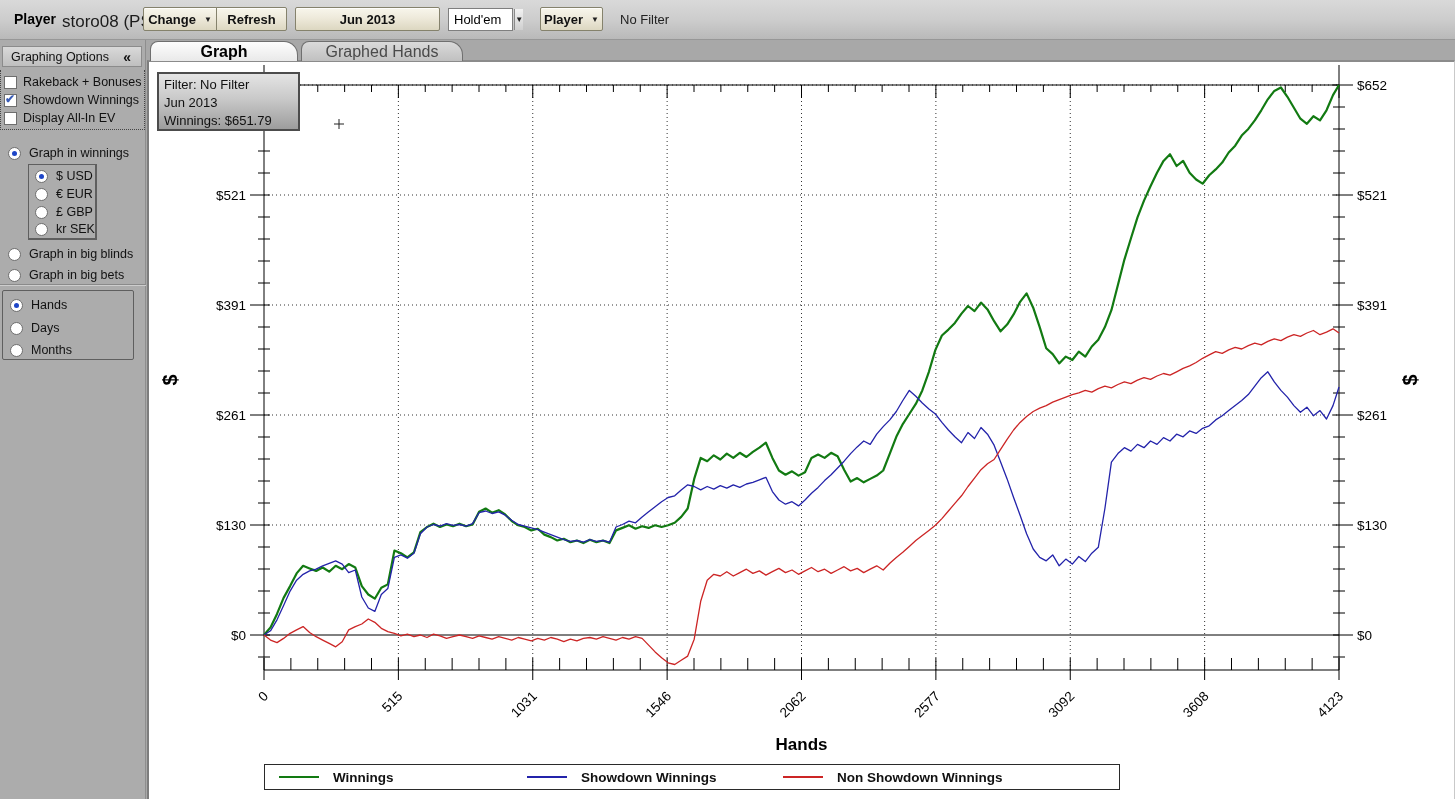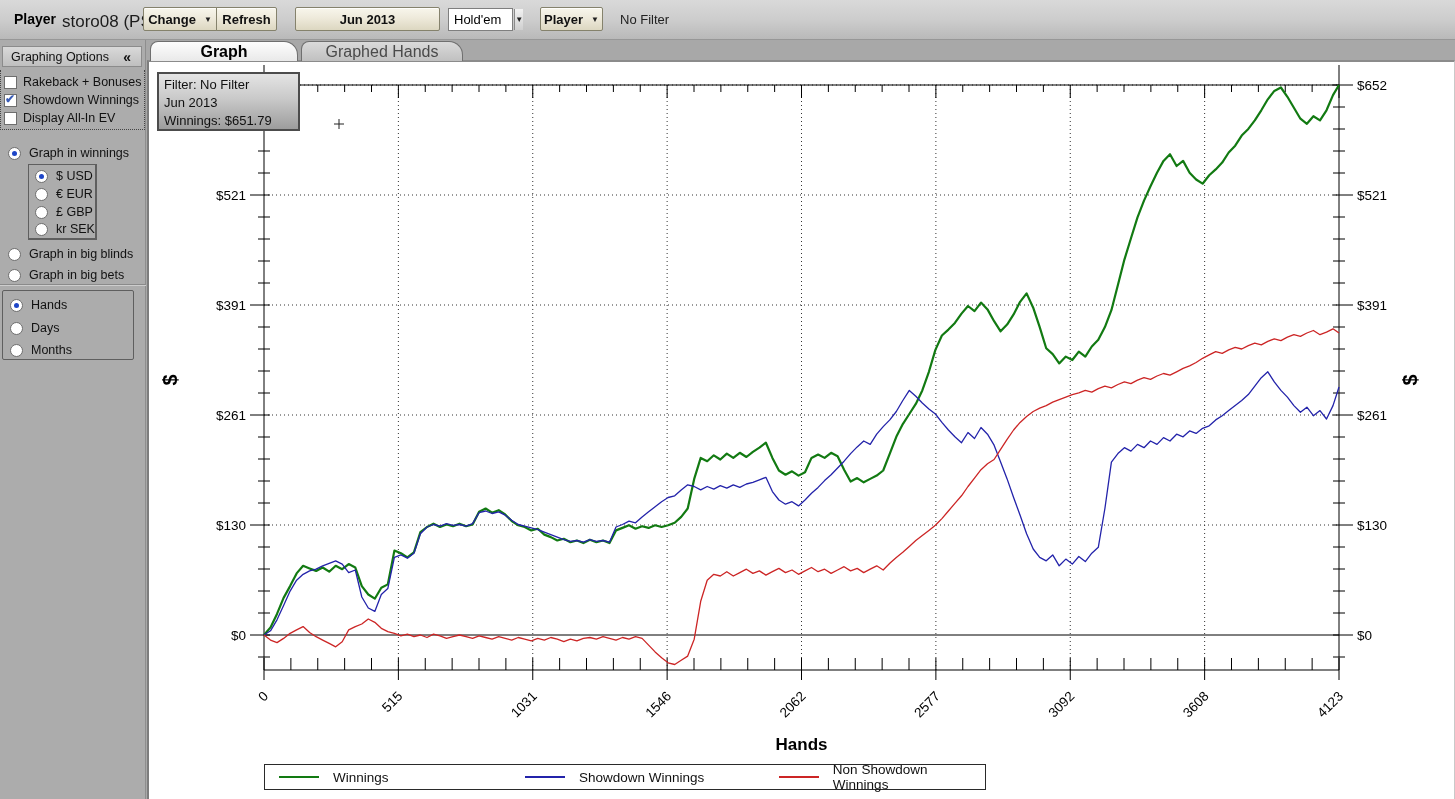--- a/index.html
+++ b/index.html
@@ -13,21 +13,21 @@
   .tb-player-label { position:absolute; left:14px; top:11px; font-size:14px; font-weight:bold; color:#000; }
   .tb-player-name  { position:absolute; left:62px; top:12px; font-size:17px; color:#1c1c1c; }
   .btn { position:absolute; top:7px; height:24px;
     background:linear-gradient(180deg,#f8f6ec 0%,#eeeadb 45%,#dcd7c1 100%);
     border:1px solid #85826c; border-radius:2px;
     font-weight:bold; font-size:13px; color:#111;
     display:flex; align-items:center; justify-content:center;
     box-shadow:inset 0 1px 0 rgba(255,255,255,.8); cursor:default; }
   .btn .caret { font-size:8px; margin-left:8px; color:#222; }
   .btn-change  { left:143px; width:74px; border-radius:2px 0 0 2px; }
-  .btn-refresh { left:216px; width:61px; border-left:1px solid #85826c; border-radius:0 2px 2px 0; }
+  .btn-refresh { left:216px; width:71px; border-left:1px solid #85826c; border-radius:0 2px 2px 0; }
   .btn-date    { left:295px; width:145px; }
   .combo { position:absolute; left:448px; top:8px; width:65px; height:23px;
     background:#fff; border:1px solid #7f7f7f; display:flex;gap:13px; }
   .combo-text { flex:1; font-size:13px; color:#000; padding:3px 0 0 5px; }
   .combo-btn { width:17px; height:100%;
     background:linear-gradient(180deg,#f2f2f2,#cfcfcf);
     border-left:1px solid #8a8a8a; display:flex; align-items:center; justify-content:center;
     font-size:8px; color:#222; }
   .btn-filter { left:540px; width:63px; }
   .tb-nofilter { position:absolute; left:620px; top:12px; font-size:13px; color:#222; }
@@ -70,22 +70,22 @@
     border-right:1px solid #c9c9c9; z-index:1; }
   .chart-svg { position:absolute; left:0; top:0; }
 
   
   .tooltip { position:absolute; left:8px; top:10px; width:143px; height:59px;
     background:linear-gradient(180deg,#e4e4e4 0%,#c9c9c9 45%,#9d9d9d 100%);
     border:2px solid #4c4c4c; z-index:9; padding:2px 5px;
     font-size:13px; color:#101010; line-height:18px; }
 
   
-  .legend { position:absolute; left:115px; top:702px; width:722px; height:26px;
-    background:#fff; border:1px solid #2a2a2a; display:flex; align-items:center; z-index:8; }
+  .legend { position:absolute; left:115px; top:702px; width:856px; height:26px;
+    background:#fff; border:1px solid #2a2a2a; display:flex; align-items:center; z-index:8;font-weight:bold; }
   .legend-item { display:flex; align-items:center; }
   .li-0 { width:262px; padding-left:14px; }
   .li-1 { width:256px; }
   .li-2 { padding-left:0; }
   .swatch { width:40px; height:2px; margin-right:14px; flex:none; }
   .legend-label { font-size:13.5px; color:#111; }
 </style>
 </head>
 <body>
 

